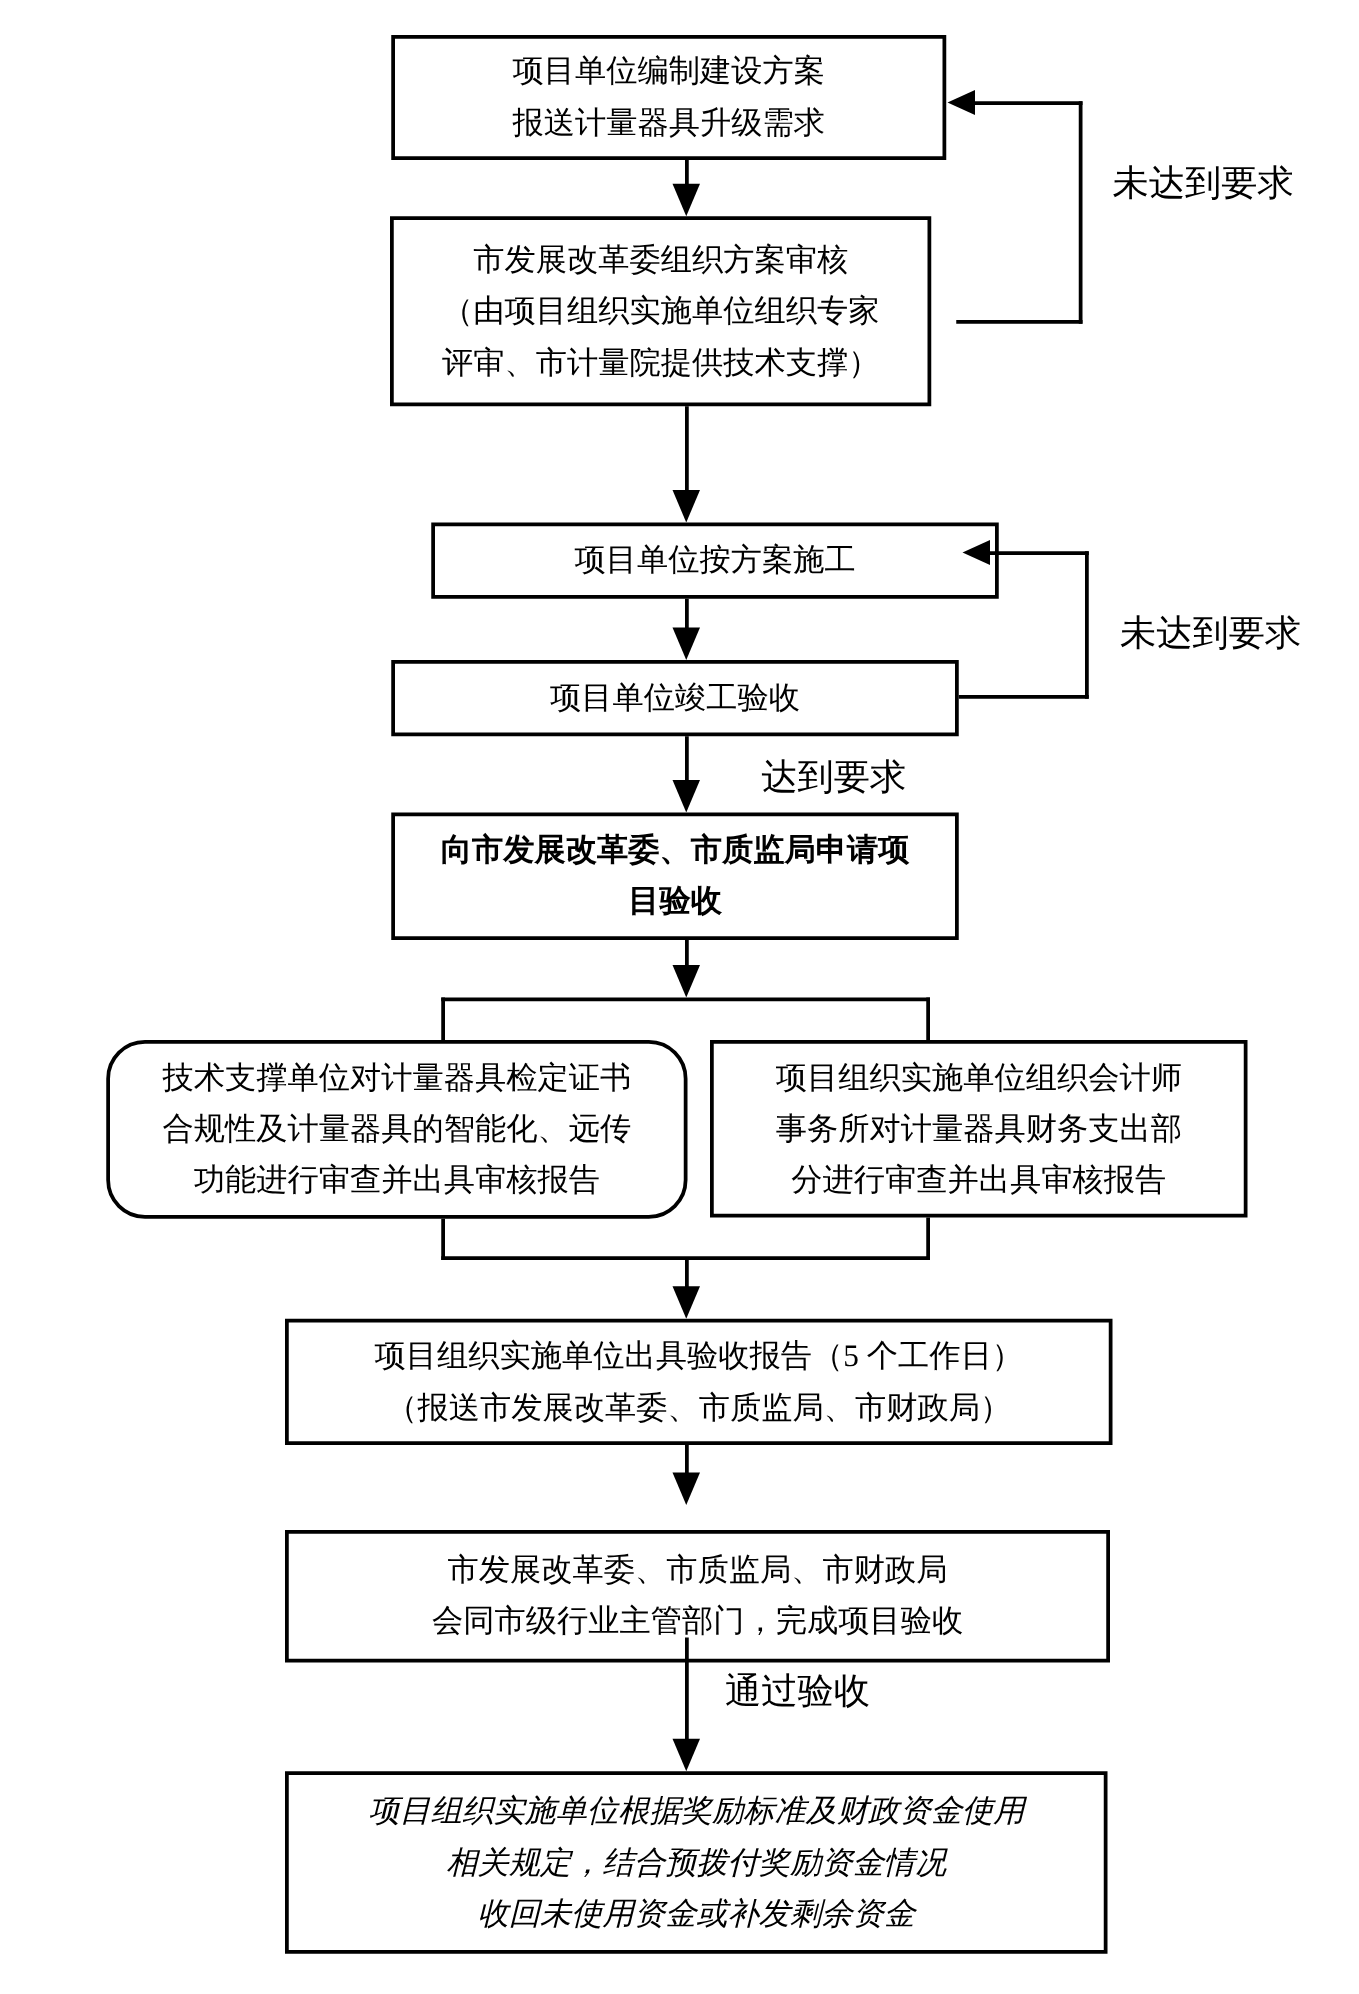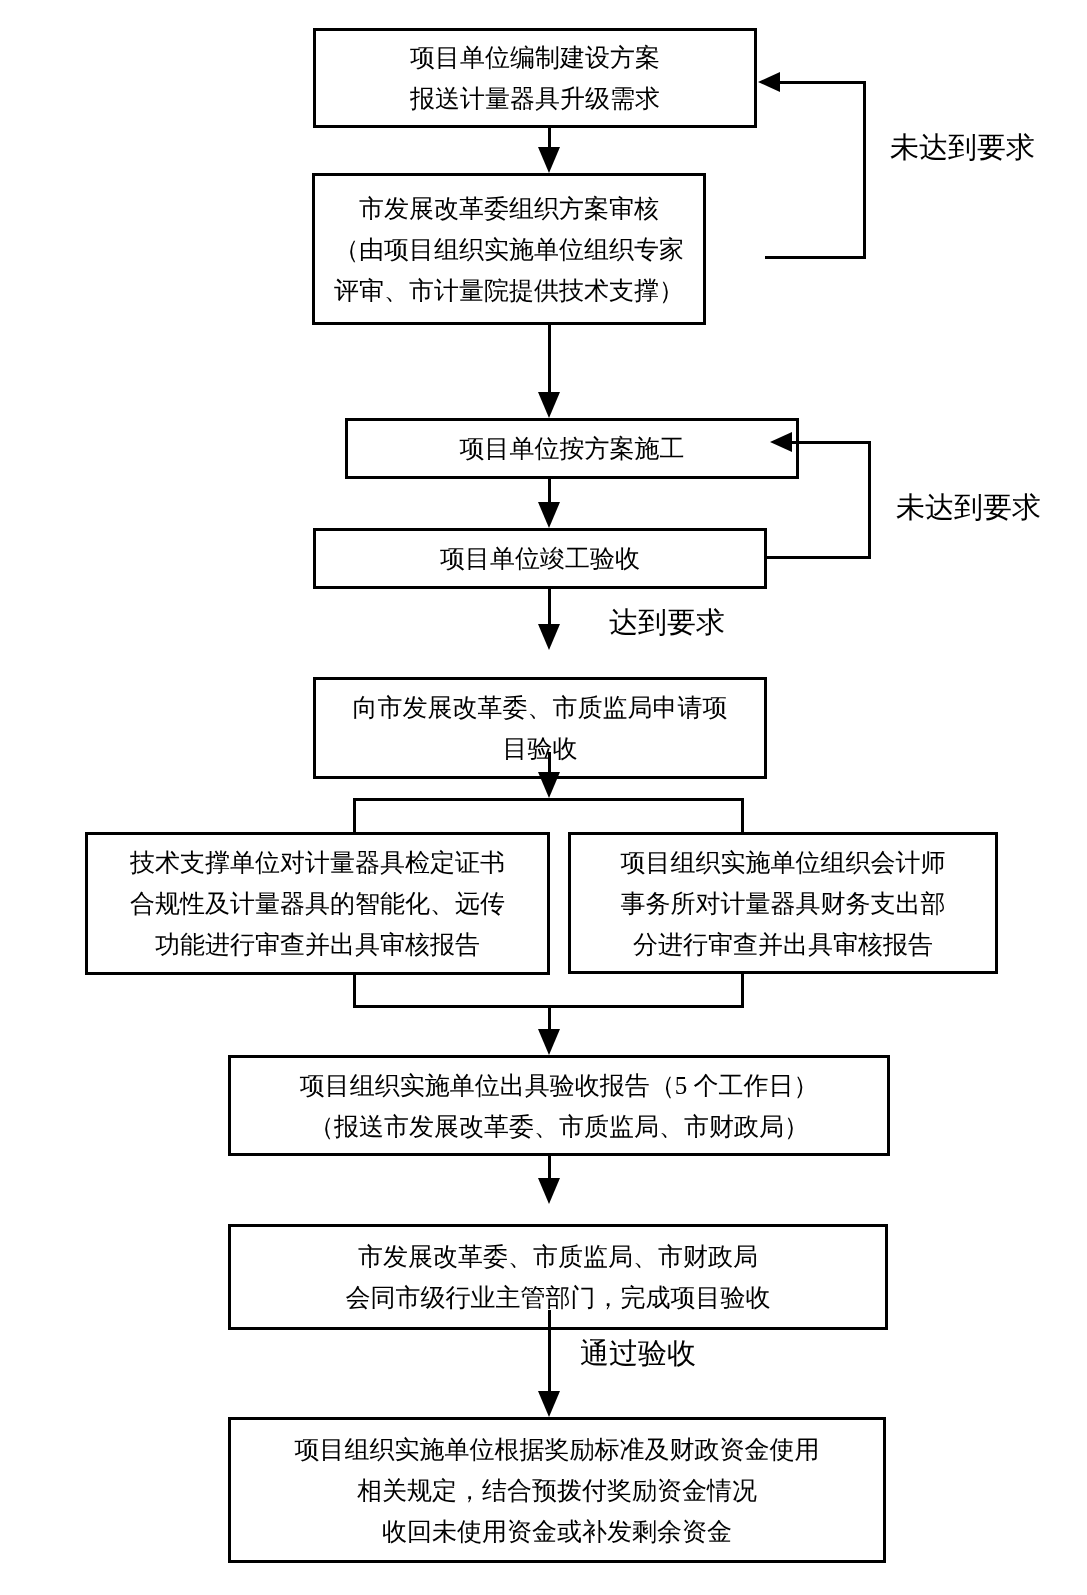--- a/index.html
+++ b/index.html
@@ -56,21 +56,21 @@
 <div class="canvas">
 
   <div class="node" style="left:313px;top:28px;width:444px;height:100px;">
     <div class="nl">项目单位编制建设方案</div>
     <div class="nl">报送计量器具升级需求</div>
   </div>
 
   <div class="vl" style="left:548px;top:128px;height:22px;"></div>
   <div class="ah-down" style="left:538px;top:147px;"></div>
 
-  <div class="node" style="left:312px;top:173px;width:394px;height:152px;">
+  <div class="node" style="left:312px;top:173px;width:433px;height:152px;">
     <div class="nl">市发展改革委组织方案审核</div>
     <div class="nl">（由项目组织实施单位组织专家</div>
     <div class="nl">评审、市计量院提供技术支撑）</div>
   </div>
 
   <div class="hl" style="left:765px;top:256px;width:101px;"></div>
   <div class="vl" style="left:863px;top:81px;height:178px;"></div>
   <div class="hl" style="left:778px;top:81px;width:88px;"></div>
   <div class="ah-left" style="left:758px;top:72px;"></div>
   <div class="lbl" style="left:890px;top:132px;">未达到要求</div>
@@ -92,33 +92,33 @@
   <div class="hl" style="left:767px;top:556px;width:104px;"></div>
   <div class="vl" style="left:868px;top:441px;height:118px;"></div>
   <div class="hl" style="left:790px;top:441px;width:81px;"></div>
   <div class="ah-left" style="left:770px;top:432px;"></div>
   <div class="lbl" style="left:896px;top:492px;">未达到要求</div>
 
   <div class="vl" style="left:548px;top:589px;height:36px;"></div>
   <div class="ah-down" style="left:538px;top:624px;"></div>
   <div class="lbl" style="left:586px;top:607px;margin-left:23px;">达到要求</div>
 
-  <div class="node" style="left:313px;top:677px;width:454px;height:102px;">
+  <div class="node" style="left:313px;top:650px;width:454px;height:102px;font-weight:bold;">
     <div class="nl">向市发展改革委、市质监局申请项</div>
     <div class="nl">目验收</div>
   </div>
 
   <div class="vl" style="left:548px;top:752px;height:21px;"></div>
   <div class="ah-down" style="left:538px;top:772px;"></div>
 
   <div class="hl" style="left:353px;top:798px;width:391px;"></div>
   <div class="vl" style="left:353px;top:798px;height:34px;"></div>
   <div class="vl" style="left:741px;top:798px;height:34px;"></div>
 
-  <div class="node" style="left:85px;top:832px;width:465px;height:143px;">
+  <div class="node" style="left:85px;top:832px;width:465px;height:143px;border-radius:31px;">
     <div class="nl">技术支撑单位对计量器具检定证书</div>
     <div class="nl">合规性及计量器具的智能化、远传</div>
     <div class="nl">功能进行审查并出具审核报告</div>
   </div>
 
   <div class="node" style="left:568px;top:832px;width:430px;height:142px;">
     <div class="nl">项目组织实施单位组织会计师</div>
     <div class="nl">事务所对计量器具财务支出部</div>
     <div class="nl">分进行审查并出具审核报告</div>
   </div>
@@ -140,19 +140,19 @@
 
   <div class="node" style="left:228px;top:1204px;width:660px;height:106px;margin-top:20px;">
     <div class="nl">市发展改革委、市质监局、市财政局</div>
     <div class="nl">会同市级行业主管部门，完成项目验收</div>
   </div>
 
   <div class="vl" style="left:548px;top:1310px;height:82px;"></div>
   <div class="ah-down" style="left:538px;top:1391px;"></div>
   <div class="lbl" style="left:580px;top:1338px;">通过验收</div>
 
-  <div class="node" style="left:228px;top:1417px;width:658px;height:146px;">
+  <div class="node" style="left:228px;top:1417px;width:658px;height:146px;font-style:italic;">
     <div class="nl">项目组织实施单位根据奖励标准及财政资金使用</div>
     <div class="nl">相关规定，结合预拨付奖励资金情况</div>
     <div class="nl">收回未使用资金或补发剩余资金</div>
   </div>
 
 </div>
 
 </body></html>

